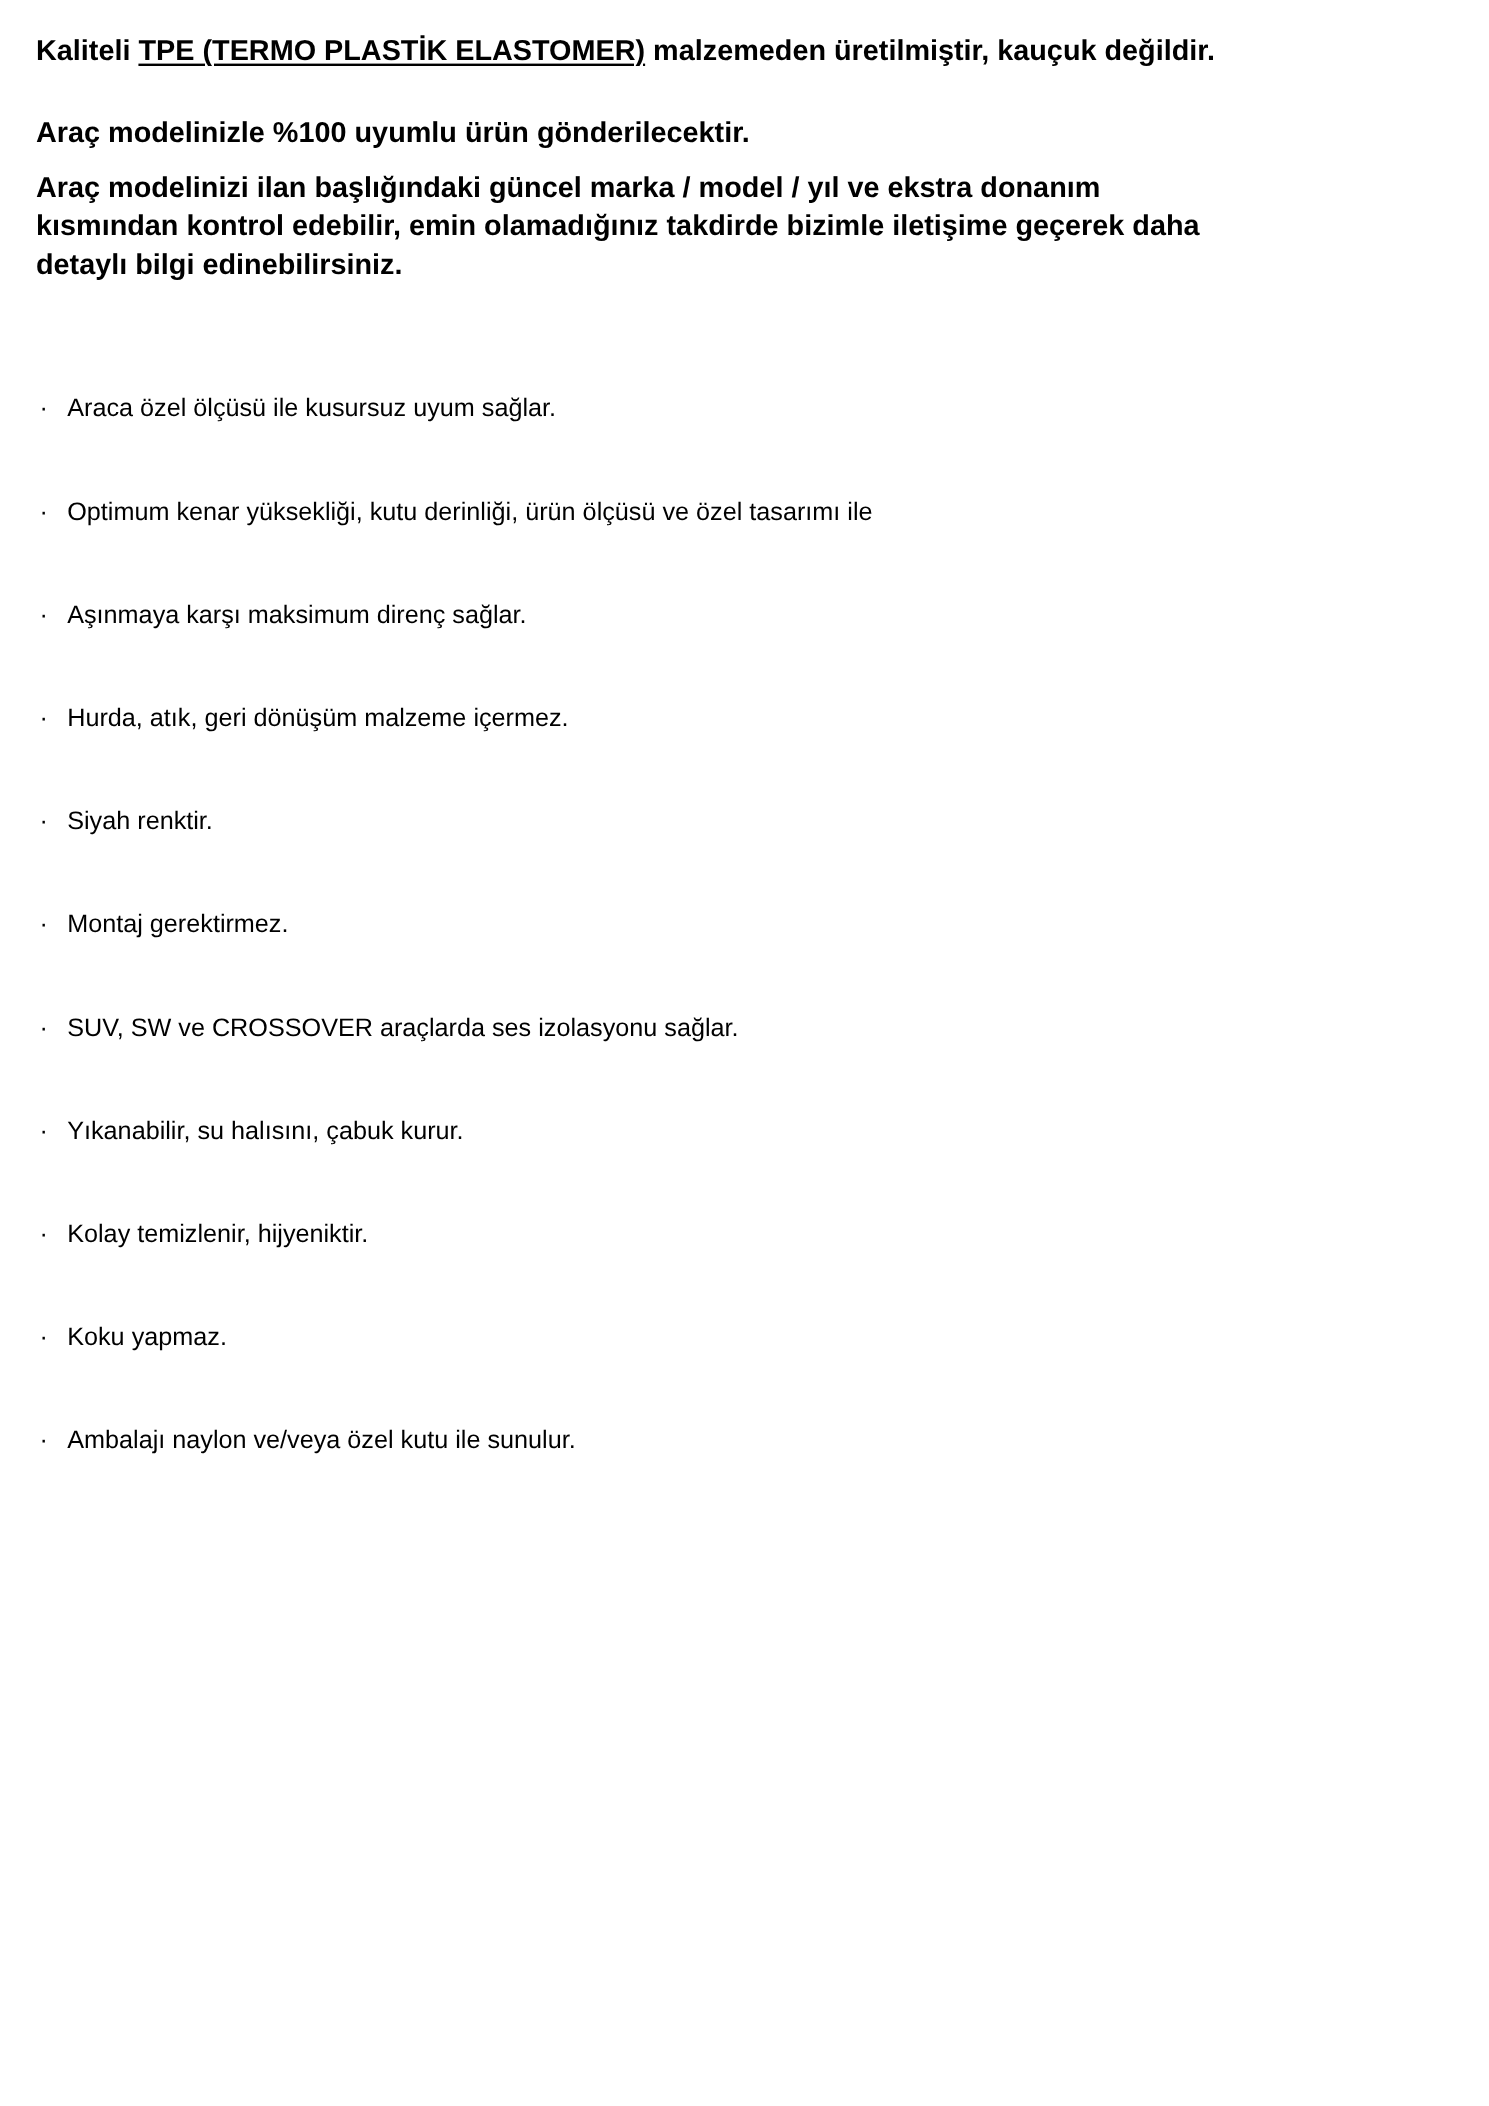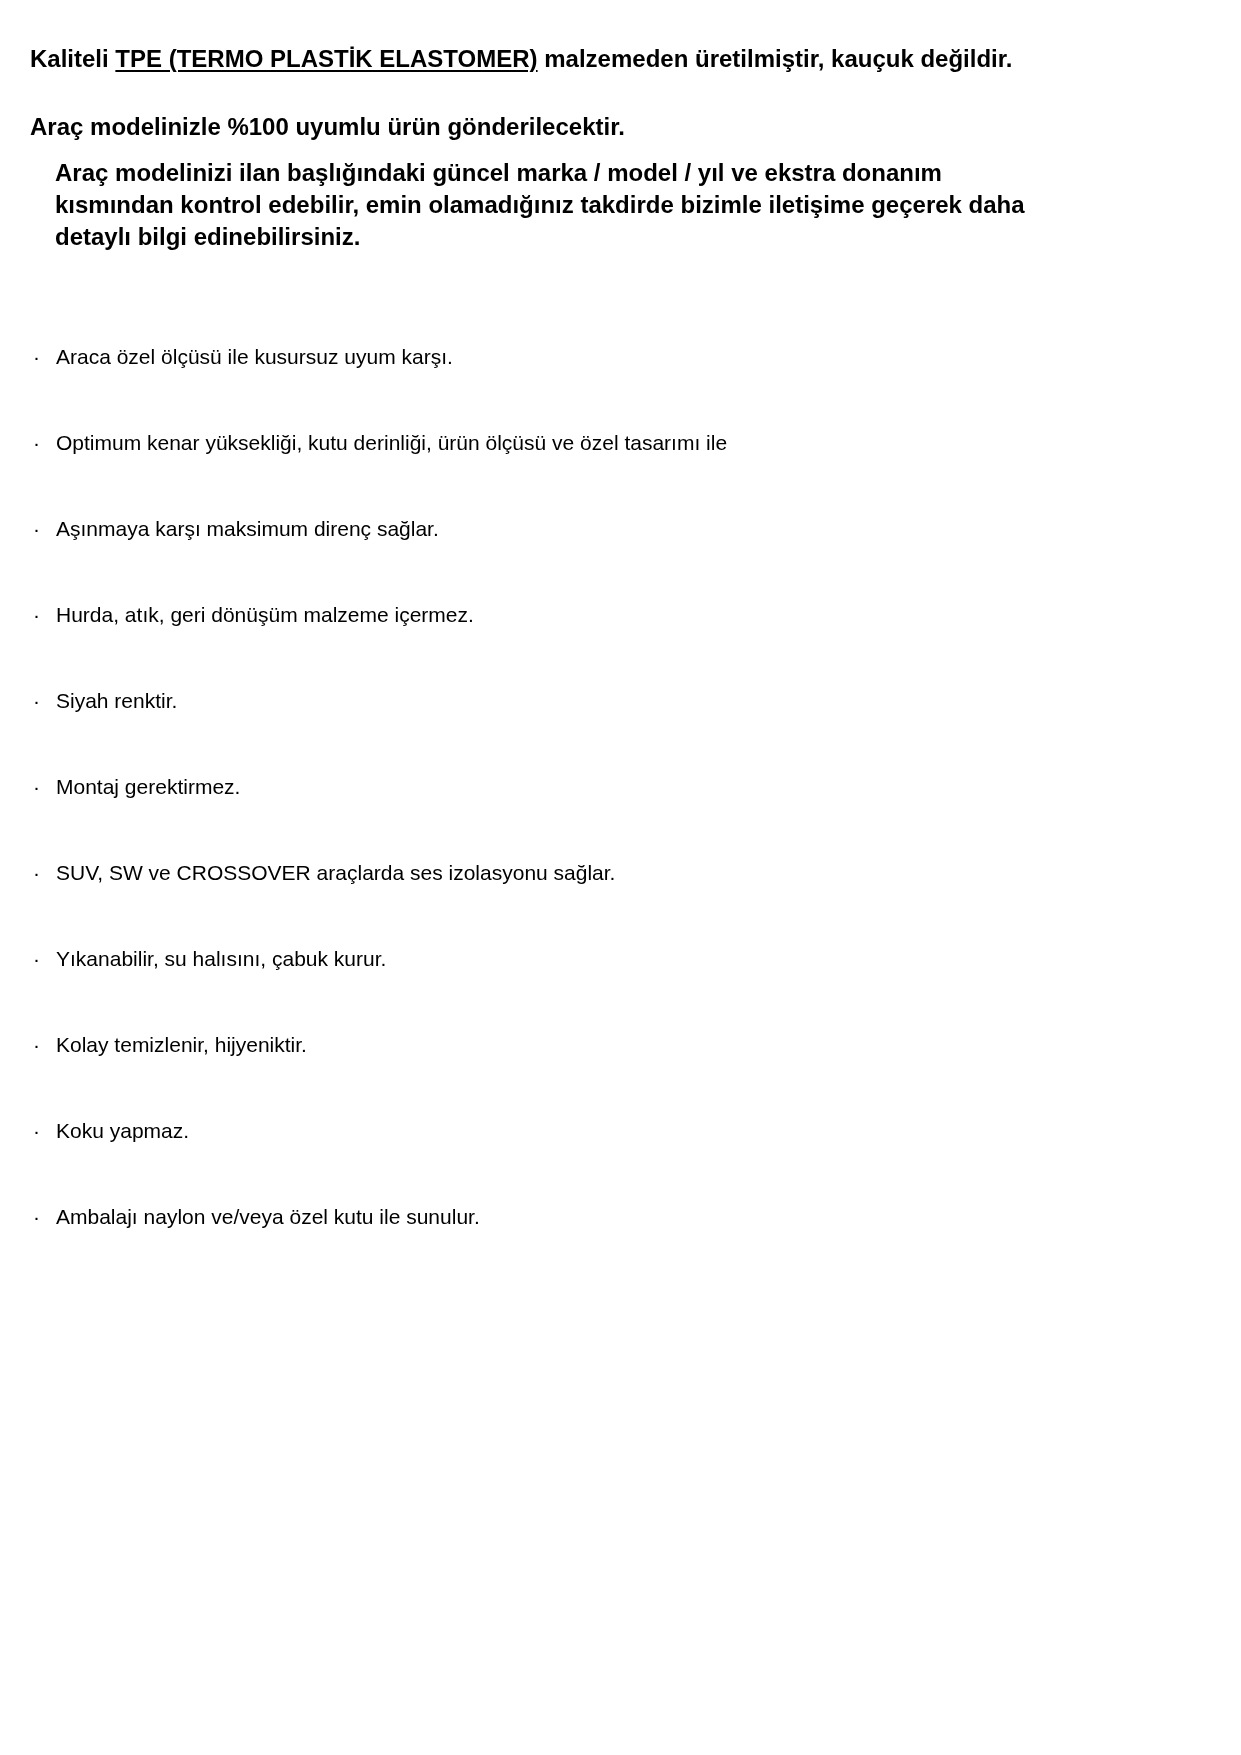--- a/index.html
+++ b/index.html
@@ -8,21 +8,21 @@
     background: #ffffff;
   }
   body {
     width: 1241px;
     height: 1755px;
     font-family: "Liberation Sans", sans-serif;
     color: #000000;
     overflow: hidden;
   }
   .doc {
-    padding: 44px 30px 0 30px;
+    padding: 28px 30px 0 30px;
     box-sizing: border-box;
     width: 1241px;
     height: 1755px;
   }
   .h1 {
     font-size: 24px;
     font-weight: bold;
     line-height: 30px;
     margin: 0 0 38px 0;
     white-space: nowrap;
@@ -41,21 +41,20 @@
   }
   .para {
     font-size: 24px;
     font-weight: bold;
     line-height: 32px;
     margin: 0;
   }
   .pline {
     display: block;
     white-space: nowrap;
-    margin-left: 25px;
   }
   .bullets {
     list-style: none;
     margin: 88px 0 0 0;
     padding: 0;
   }
   .item {
     display: flex;
     align-items: flex-start;
     font-size: 21px;
@@ -91,21 +90,21 @@
     <span class="pline">Araç modelinizi ilan başlığındaki güncel marka / model / yıl ve ekstra donanım</span>
     <span class="pline">kısmından kontrol edebilir, emin olamadığınız takdirde bizimle iletişime geçerek daha</span>
     <span class="pline">detaylı bilgi edinebilirsiniz.</span>
   </p>
 
   <ul class="bullets">
 
     <li class="item">
       <span class="marker">·</span>
       <span class="btext">
-          <span class="line">Araca özel ölçüsü ile kusursuz uyum karşı.</span>
+          <span class="line">Araca özel ölçüsü ile kusursuz uyum sağlar.</span>
         </span>
     </li>
 
     <li class="item">
       <span class="marker">·</span>
       <span class="btext">
           <span class="line">Optimum kenar yüksekliği, kutu derinliği, ürün ölçüsü ve özel tasarımı ile</span>
         </span>
     </li>
 

